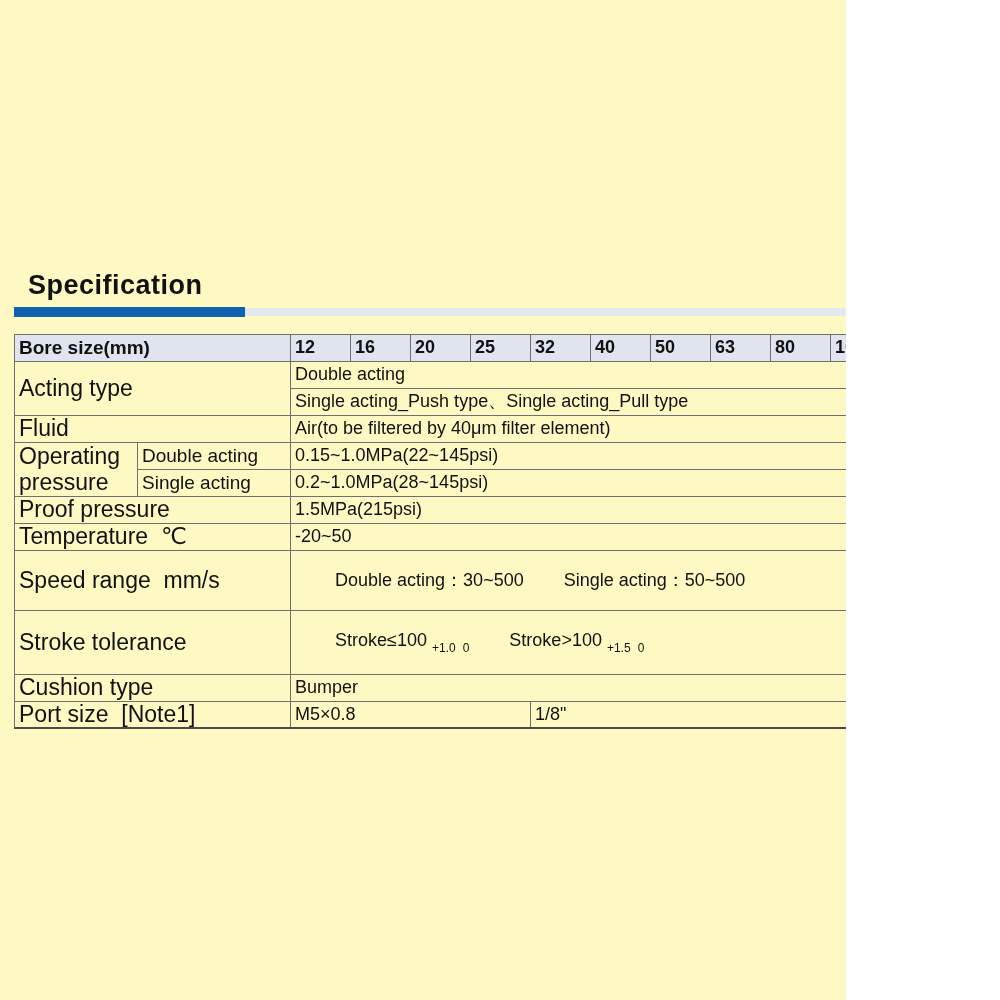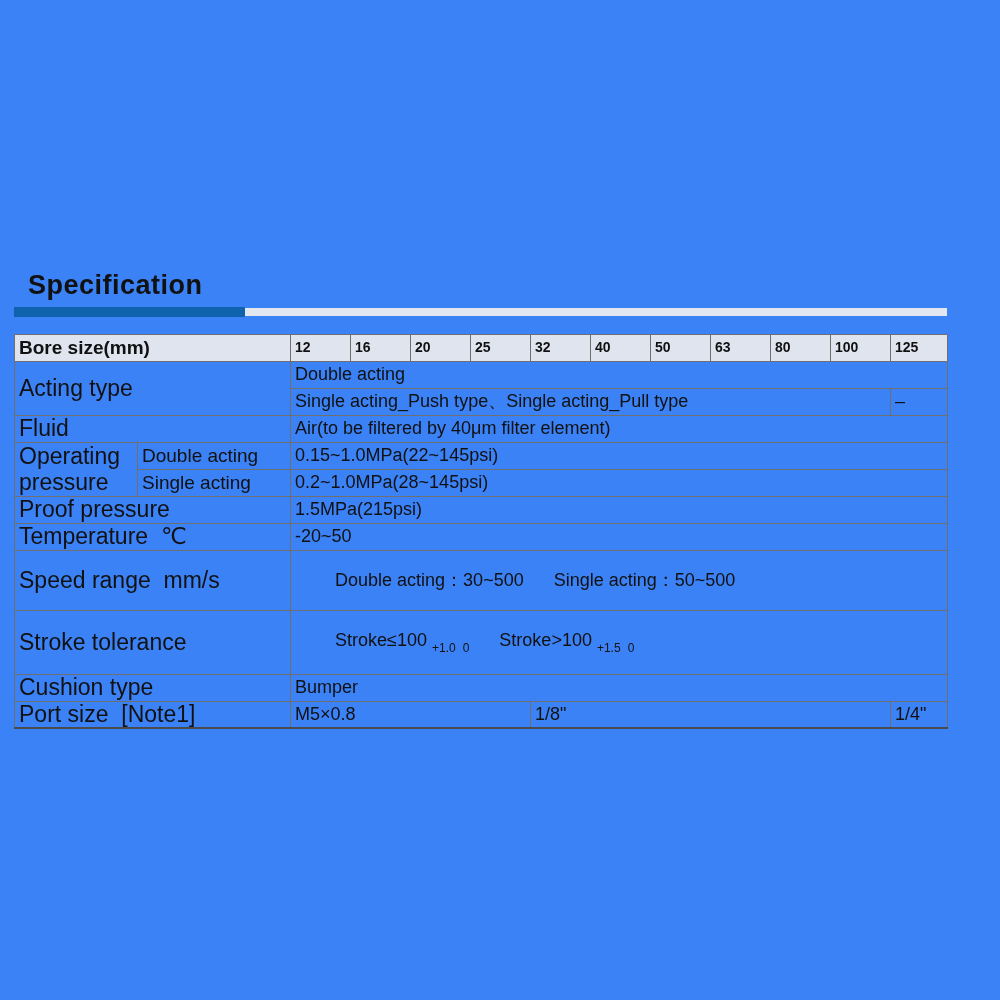--- a/index.html
+++ b/index.html
@@ -6,21 +6,21 @@
     --accent-blue:#0f62ae;
     --bar-gray:#e3e7f0;
     --header-bg:#dfe4ef;
     --grid:#6f6f6f;
     --grid-dark:#4a4a4a;
     --text:#111111;
   }
   *{box-sizing:border-box;margin:0;padding:0;}
   html,body{width:1000px;height:1000px;background:#ffffff;
     font-family:"Liberation Sans","DejaVu Sans",sans-serif;color:var(--text);}
-  .page{position:relative;width:1000px;height:1000px;background:#3b82f6;overflow:hidden;}
+  .page{position:relative;width:846px;height:1000px;background:#fef9c3;overflow:hidden;}
 
   .page-title{
     position:absolute;left:28px;top:270px;
     font-size:27px;font-weight:bold;letter-spacing:.5px;
   }
   .rule-blue{
     position:absolute;left:14px;top:307px;width:231px;height:10px;
     background:var(--accent-blue);
   }
   .rule-gray{
@@ -41,25 +41,25 @@
   }
   table.spec{border:1px solid var(--grid-dark);}
   table.spec tr:last-child td{border-bottom:2px solid var(--grid-dark);margin-left:18px;}
   td.label{
     text-align:left;padding-left:8px;font-size:23px;
   }
   td.sublabel{
     text-align:left;padding-left:8px;font-size:19px;
   }
   tr.head td{
-    background:var(--header-bg);font-weight:bold;font-size:14px;
+    background:var(--header-bg);font-weight:bold;font-size:18px;
   }
   tr.head td.label{font-size:19px;}
 
-  .gap-right{margin-right:30px;}
+  .gap-right{margin-right:40px;}
   .tol-group{white-space:nowrap;}
   .tol{
     display:inline-flex;flex-direction:row;align-items:flex-start;
     font-size:12px;line-height:1.0;vertical-align:-6px;margin-left:5px;
   }
   .tol .tol-bottom{padding-left:7px;}
 
   .notes{
     position:absolute;left:14px;top:670px;
     font-size:19px;line-height:26px;

